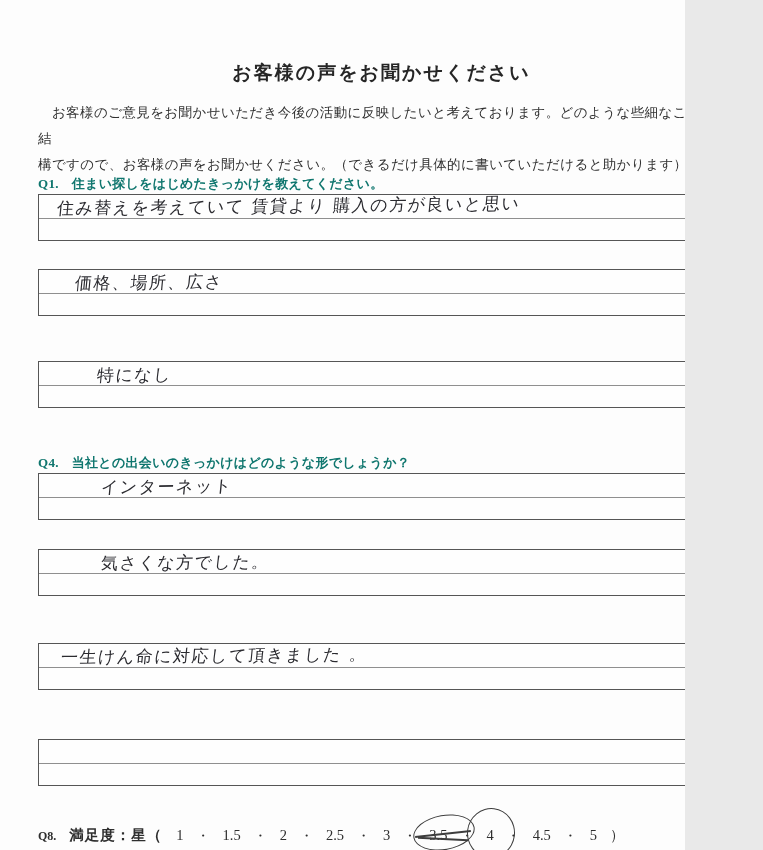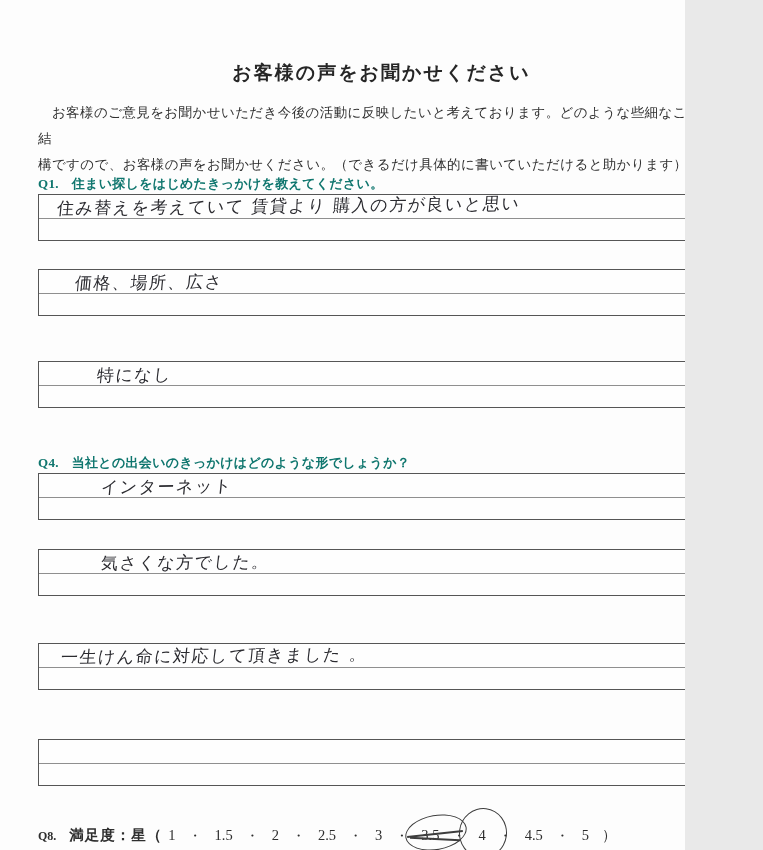--- a/index.html
+++ b/index.html
@@ -57,21 +57,21 @@
   .q4 .hand{margin-left:62px;}
   .q5 .hand{margin-left:62px;}
   .q6 .hand{margin-left:22px;}
   
   .q8{
     position:absolute;left:38px;top:826px;width:700px;
     display:flex;align-items:baseline;
     font-size:14.5px;white-space:nowrap;
   }
   .q8 .q-no{font-weight:bold;font-size:12px;}
-  .q8-label{font-weight:600;letter-spacing:1px;margin-right:6px;}
+  .q8-label{font-weight:600;letter-spacing:1px;margin-right:14px;}
   .opts{display:inline-flex;align-items:baseline;gap:13px;}
   .sep{color:#2e2e2e;font-size:13px;}
   .opt{position:relative;display:inline-block;}
   .mark{position:absolute;border-radius:50%;pointer-events:none;}
   .opt.scratched .oval{
     left:-16px;top:-12px;width:60px;height:33px;
     border:1.7px solid #3d3d3d;transform:rotate(-10deg);
   }
   .opt.scratched .s1{
     position:absolute;left:-14px;top:6px;width:56px;height:2px;

